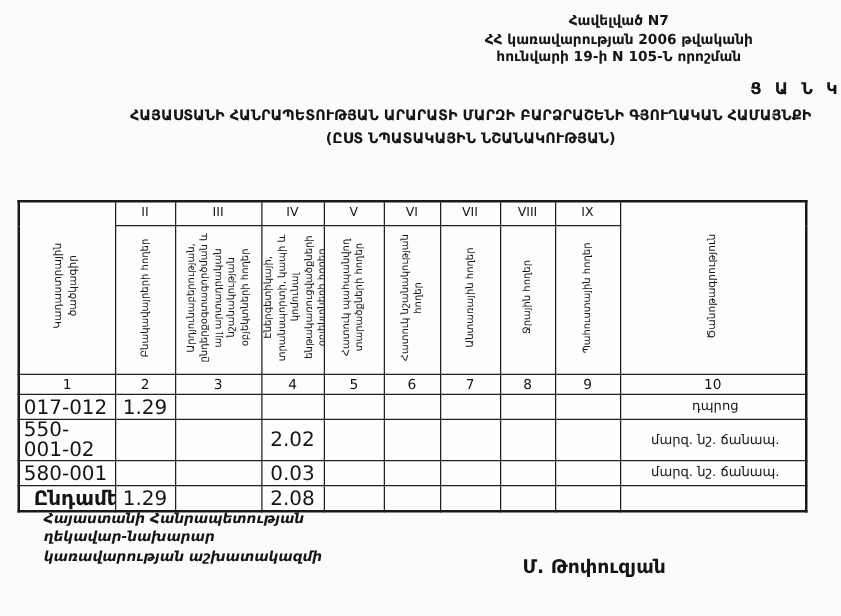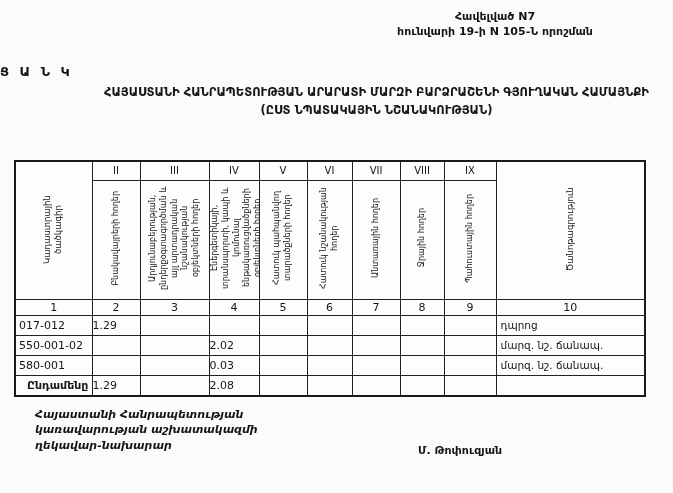--- a/index.html
+++ b/index.html
@@ -10,21 +10,21 @@
     color:#151515;
     position:relative;
     overflow:hidden;
   }
   .appendix{
     position:absolute;top:10px;right:6px;width:344px;
     text-align:center;font-weight:bold;font-size:11px;line-height:1.32;
   }
   .doc-title{
     position:absolute;top:64px;left:0;width:100%;
-    text-align:left;font-weight:bold;font-size:13px;letter-spacing:3px;
+    text-align:right;font-weight:bold;font-size:13px;letter-spacing:3px;
   }
   .subtitle{
     position:absolute;top:84px;left:0;width:100%;
     text-align:center;font-weight:bold;font-size:11.5px;line-height:1.55;padding-left:40px;
   }
   .table-wrap{position:absolute;top:160px;left:14px;}
   table{border-collapse:collapse;table-layout:fixed;width:630px;background:#fdfdfc;}
   td{border:1px solid #222;padding:0;overflow:hidden;}
   table{border:2px solid #1a1a1a;}
   tr.numerals td{height:18px;text-align:center;font-size:10px;line-height:1;}
@@ -32,39 +32,40 @@
   .rot{
     display:inline-block;
     writing-mode:vertical-rl;
     transform:rotate(180deg);
     font-size:8px;line-height:1.35;
     max-height:112px;
     text-align:center;
   }
   .rot-big{font-size:8.5px;}
   tr.colnums td{height:15px;text-align:center;font-size:11px;line-height:1;}
-  tr.data td{height:19px;font-size:11px;line-height:1;}
+  tr.data td{height:19px;font-size:16px;line-height:1;}
   tr.data td.code{text-align:left;padding-left:3px;}
   tr.data td.code.total{padding-left:11px;font-weight:bold;}
-  tr.data td.val{margin-left:28px;}
-  tr.data td.note{text-align:left;padding-left:4px;font-size:10.5px;}
+  tr.data td.val{text-align:center;margin-left:28px;}
+  tr.data td.note{text-align:center;padding-left:4px;font-size:10.5px;}
   .footer-left{
     position:absolute;left:35px;top:407px;
     font-weight:bold;font-size:11px;line-height:1.4;font-style:italic;
   }
   .signature{
     position:absolute;left:418px;top:444px;
-    font-weight:bold;font-size:11px;
+    font-weight:bold;font-size:15px;
   }
 </style>
 </head>
 <body>
 
 <div class="appendix">
   <div>Հավելված N7</div>
+  <div>ՀՀ կառավարության 2006 թվականի</div>
   <div>հունվարի 19-ի N 105-Ն որոշման</div>
 </div>
 
 <div class="doc-title">Ց Ա Ն Կ</div>
 
 <div class="subtitle">
   <div>ՀԱՅԱՍՏԱՆԻ ՀԱՆՐԱՊԵՏՈՒԹՅԱՆ ԱՐԱՐԱՏԻ ՄԱՐԶԻ ԲԱՐՁՐԱՇԵՆԻ ԳՅՈՒՂԱԿԱՆ ՀԱՄԱՅՆՔԻ</div>
   <div>(ԸՍՏ ՆՊԱՏԱԿԱՅԻՆ ՆՇԱՆԱԿՈՒԹՅԱՆ)</div>
 </div>
 
@@ -168,17 +169,17 @@
     <td class="val"></td>
     <td class="val"></td>
     <td class="note"></td>
   </tr>
 </tbody>
     </table>
 </div>
 
 <div class="footer-left">
   <div>Հայաստանի Հանրապետության</div>
+  <div>ղեկավար-նախարար</div>
   <div>կառավարության աշխատակազմի</div>
-  <div>ղեկավար-նախարար</div>
 </div>
 
 <div class="signature">Մ. Թոփուզյան</div>
 
 </body></html>

